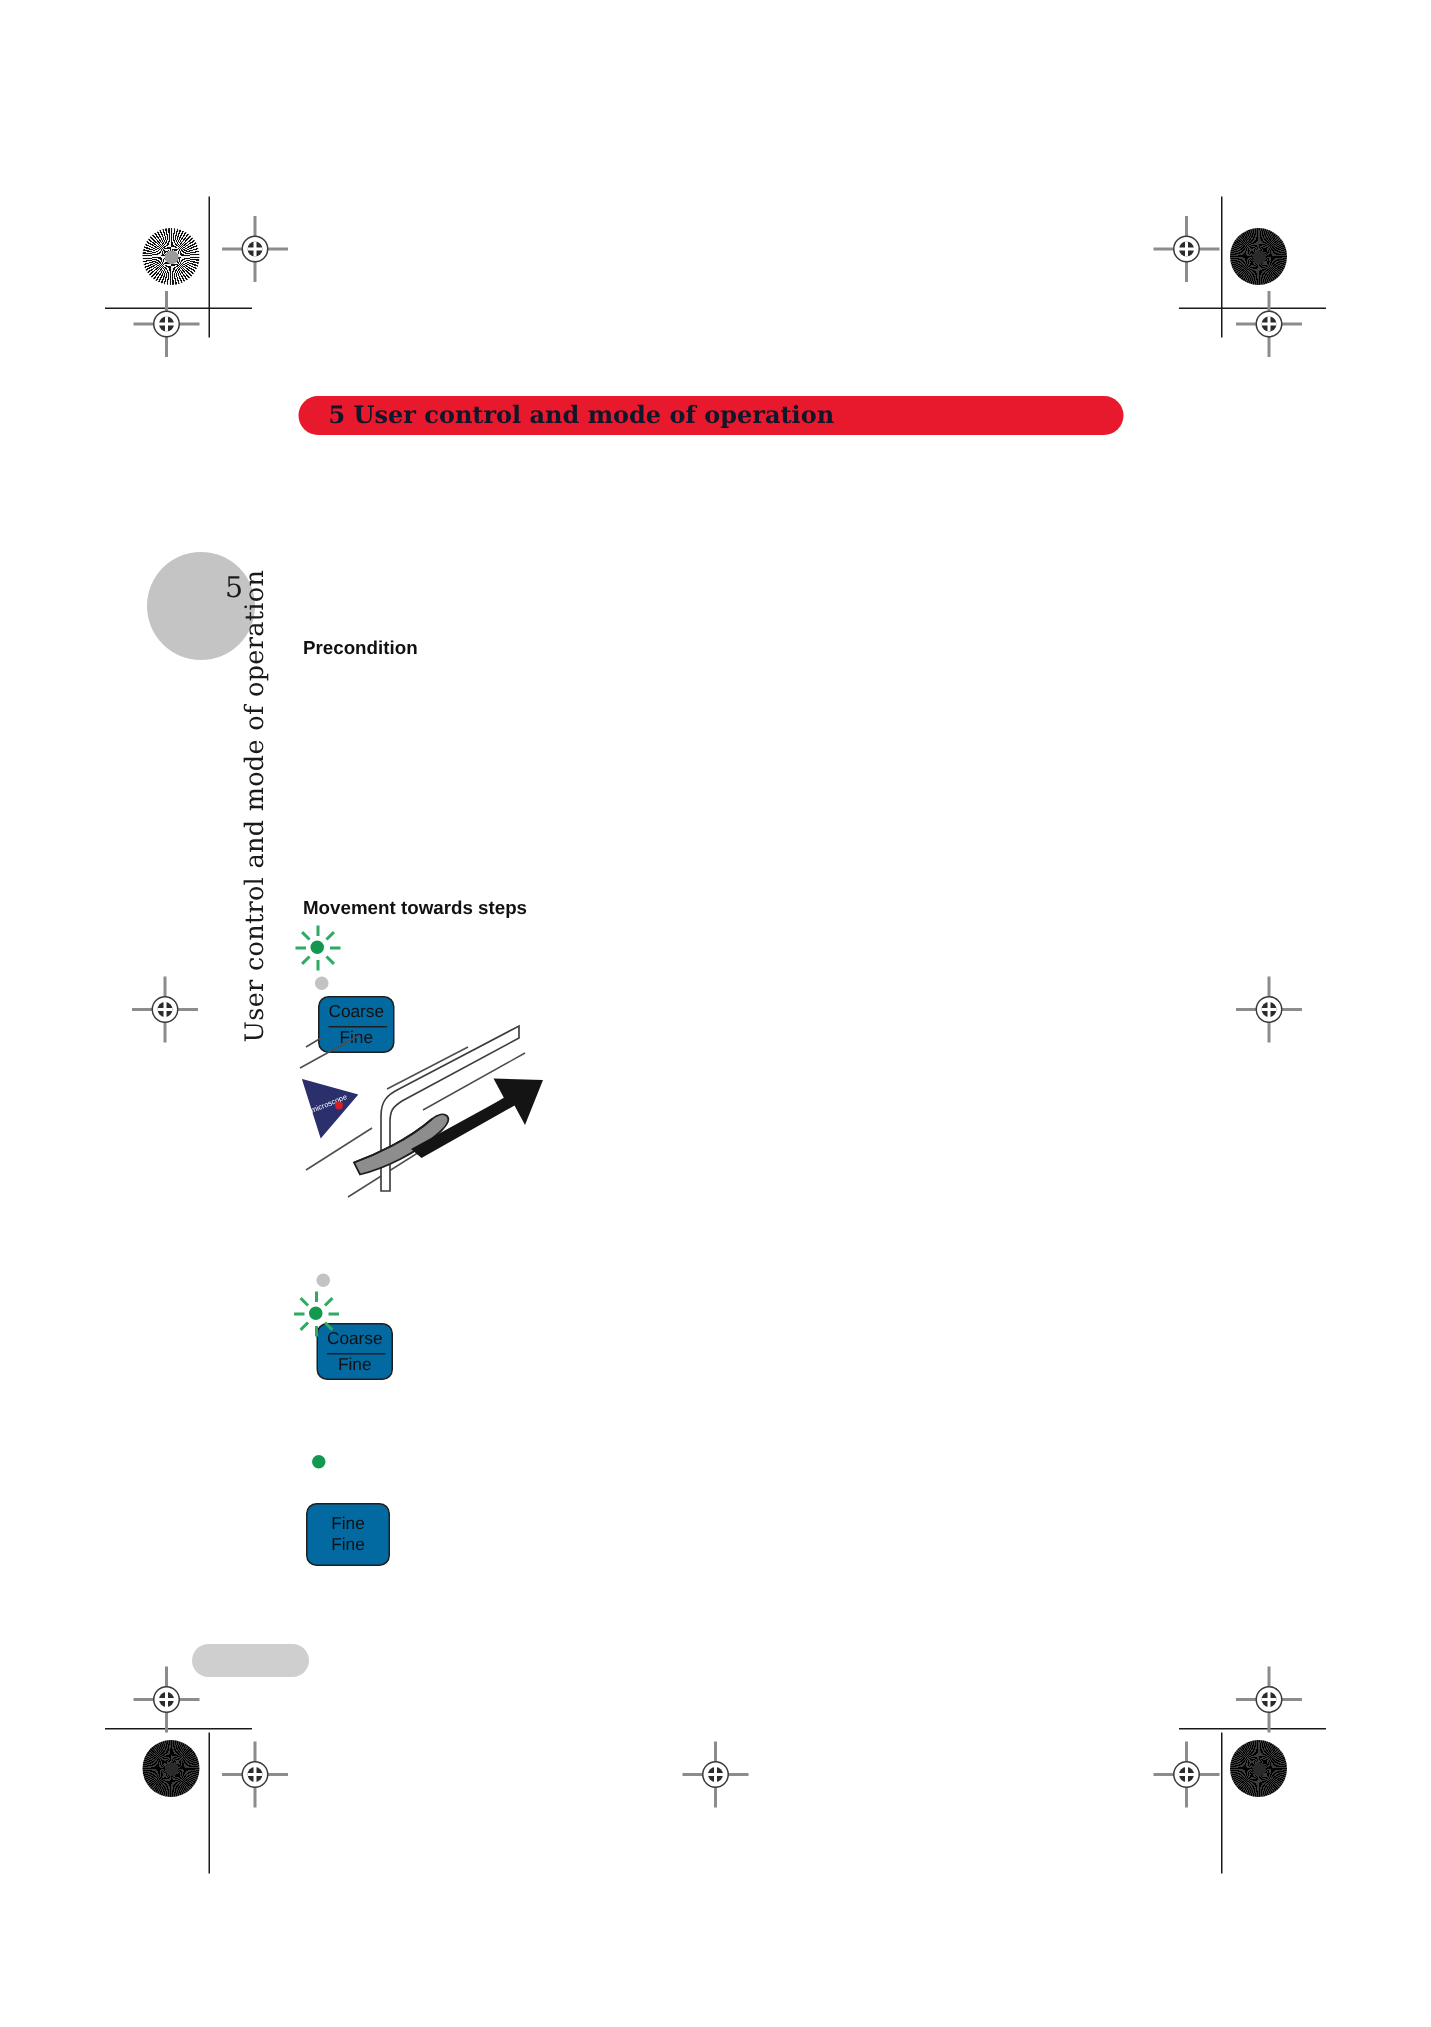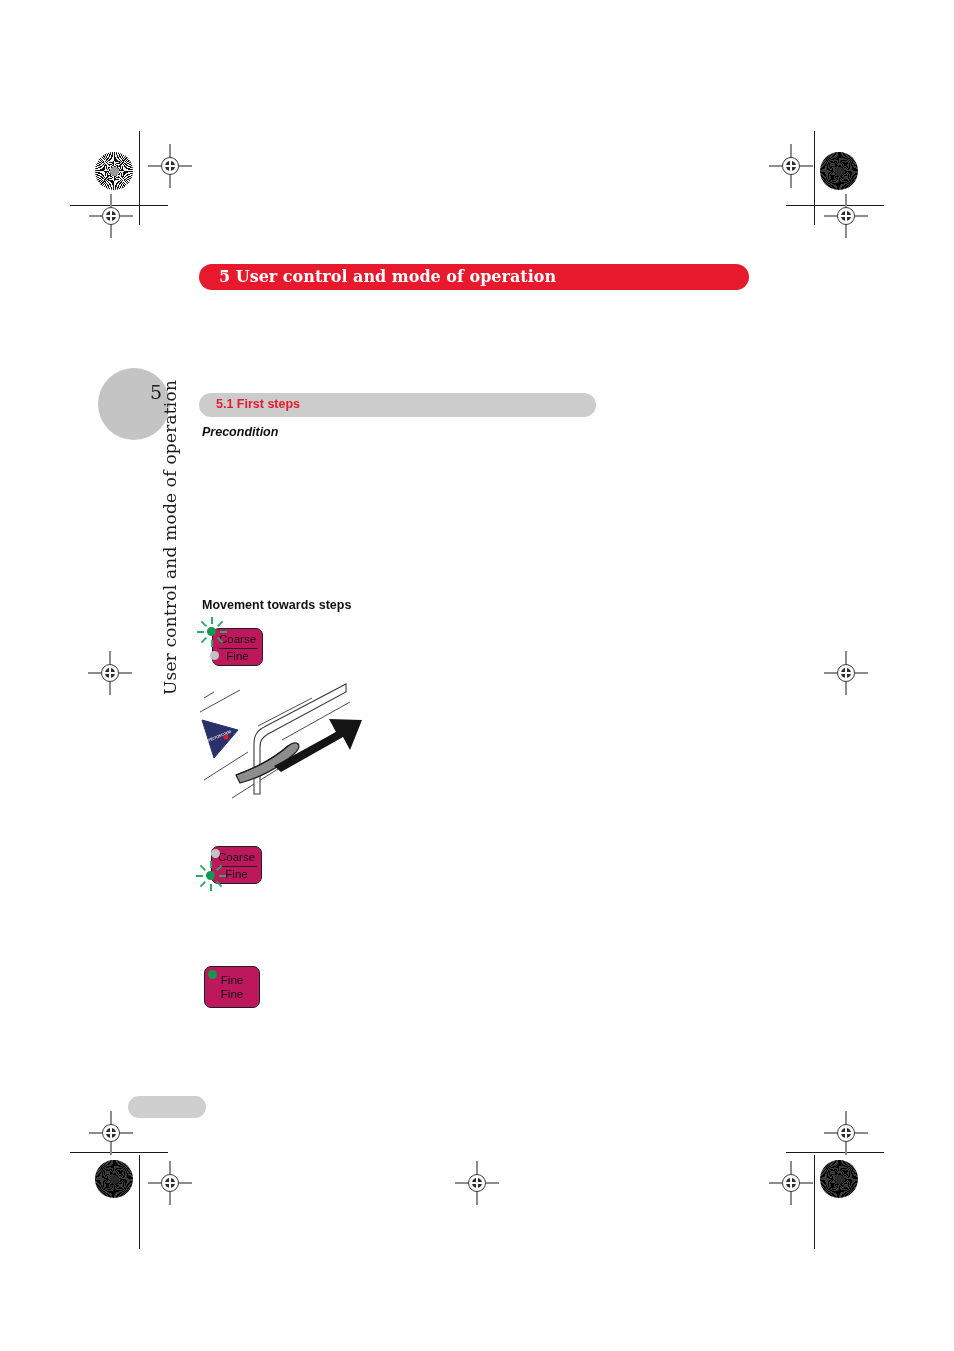--- a/index.html
+++ b/index.html
@@ -138,21 +138,21 @@
     background: #e8192c;
     border-radius: 13px;
   }
   #chapter-banner-text {
     position: absolute;
     left: 20px;
     top: 3px;
     font-family: "DejaVu Serif", serif;
     font-size: 16px;
     font-weight: 600;
-    color: #ffffff;
+    color: #0f172a;
     white-space: nowrap;
   }
   #section-bar {
     position: absolute;
     left: 199px;
     top: 393px;
     width: 397px;
     height: 24px;
     background: #cccccc;
     border-radius: 12px;
@@ -167,30 +167,31 @@
     white-space: nowrap;
   }
 
   .subhead {
     position: absolute;
     font-size: 12.5px;
     font-weight: bold;
     color: #111111;
     white-space: nowrap;
   }
-  #subhead-precondition { left: 202px; top: 425px; font-style: italic; }
+  #subhead-precondition { left: 202px; top: 425px; }
   #subhead-movement     { left: 202px; top: 598px; }
 
   
   .ctrl-button {
     position: absolute;
     box-sizing: border-box;
     border: 1.6px solid #1f1f1f;
     border-radius: 7px;
-    background: #be185d;
+    background: #0369a1;
+    margin-top: 36px;
   }
   .ctrl-label {
     position: absolute;
     left: 0;
     width: 100%;
     text-align: center;
     font-size: 11.5px;
     color: #111111;
     white-space: nowrap;
   }
@@ -341,23 +342,20 @@
   <div class="rosette dark" style="left:820px; top:1160px;"></div>
 
   <div id="chapter-banner">
     <div id="chapter-banner-text">5  User control and mode of operation</div>
   </div>
 
   <div id="chapter-circle"></div>
   <div id="chapter-number">5</div>
   <div id="sidebar-title">User control and mode of operation</div>
 
-  <div id="section-bar">
-    <div id="section-bar-text">5.1  First steps</div>
-  </div>
 
   <div class="subhead" id="subhead-precondition">Precondition</div>
   <div class="subhead" id="subhead-movement">Movement towards steps</div>
 
   <div class="ctrl-button" style="left:212px; top:628px; width:51px; height:38px;">
     <div class="ctrl-label" style="top:4px;">Coarse</div>
     <div class="ctrl-divider" style="left:6px; top:19px; width:39px;"></div>
     <div class="ctrl-label" style="top:21px;">Fine</div>
   </div>
   <div class="led-glow" style="left:197px; top:617px;">

